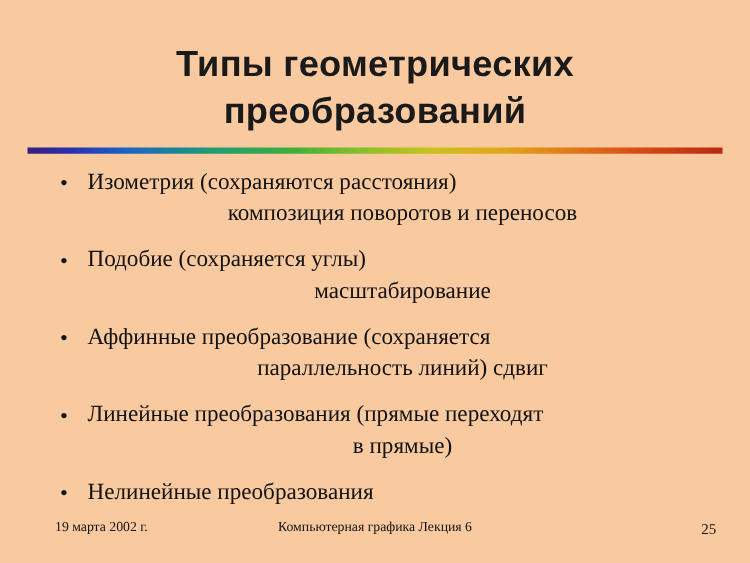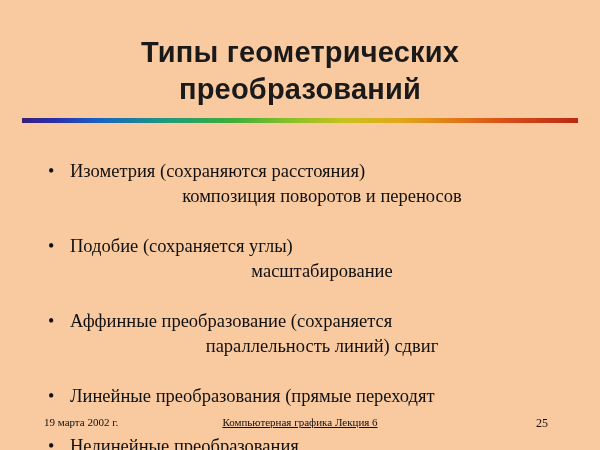--- a/index.html
+++ b/index.html
@@ -69,21 +69,21 @@
     color: #111111;
   }
   .bullet .dot {
     position: absolute;
     left: 4px;
     top: 0px;
     font-size: 18px;
     line-height: 1.35;
     color: #111111;
   }
-  .bullet .l1 { display: block; margin-top: 25px; }
+  .bullet .l1 { display: block; }
   .bullet .l2 { display: block; text-align: center; }
   .footer {
     position: absolute;
     left: 0;
     top: 416px;
     width: 600px;
     height: 20px;
     font-family: "Liberation Serif", serif;
     font-size: 11px;
     color: #111111;
@@ -92,25 +92,24 @@
     position: absolute;
     left: 44px;
     top: 0;
   }
   .footer-center {
     position: absolute;
     left: 0;
     top: 0;
     width: 600px;
     text-align: center;
-    text-decoration: underline;
   }
   .footer-page {
     position: absolute;
-    right: 52px;
+    right: 27px;
     top: 0;
     font-size: 12px;
   }
 </style>
 </head>
 <body>
 
 <div class="slide">
 
   <div class="title">
@@ -136,20 +135,21 @@
 
     <div class="bullet">
       <span class="dot">•</span>
       <span class="l1">Аффинные преобразование (сохраняется</span>
       <span class="l2">параллельность линий) сдвиг</span>
     </div>
 
     <div class="bullet">
       <span class="dot">•</span>
       <span class="l1">Линейные преобразования (прямые переходят</span>
+      <span class="l2">в прямые)</span>
     </div>
 
     <div class="bullet">
       <span class="dot">•</span>
       <span class="l1">Нелинейные преобразования</span>
     </div>
 
   </div>
 
   <div class="footer">

